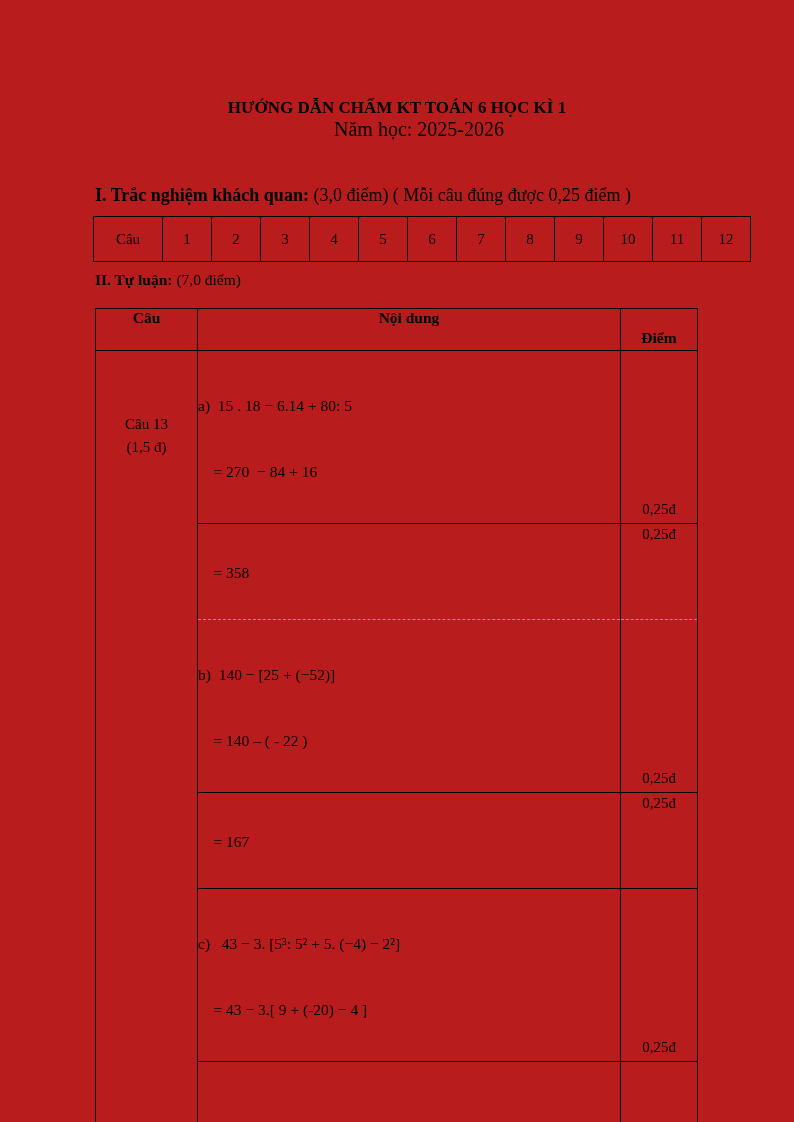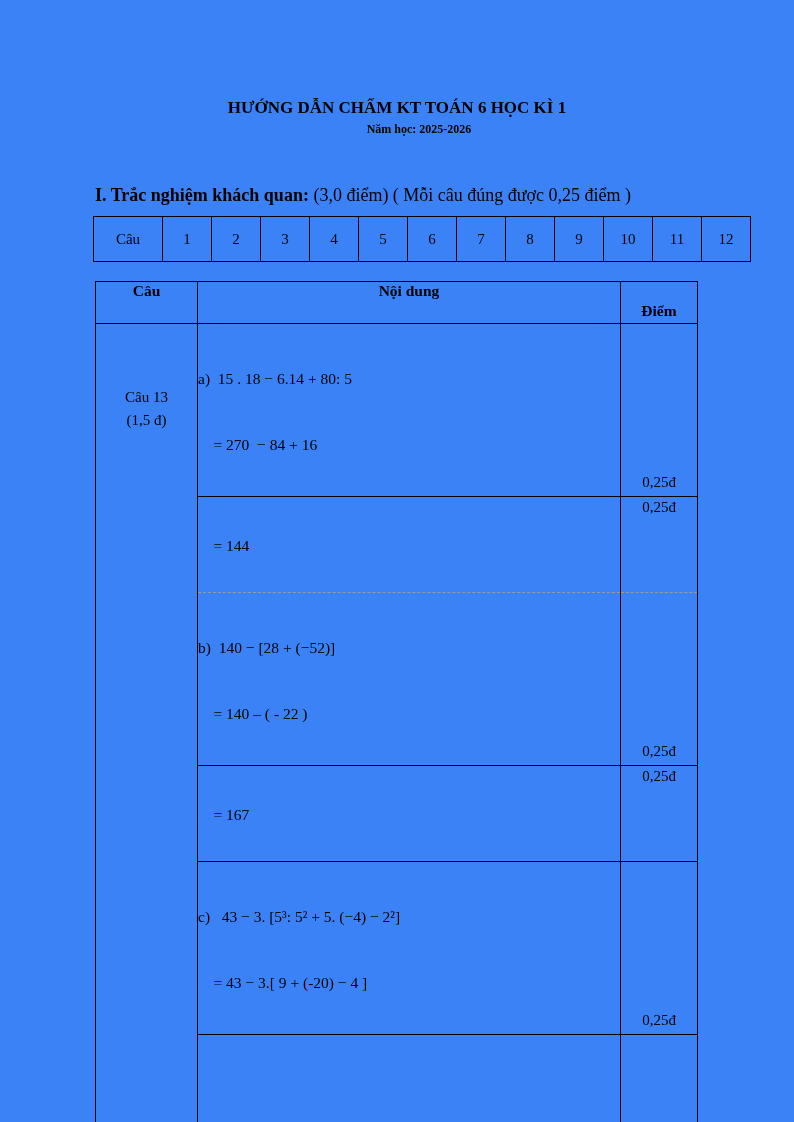--- a/index.html
+++ b/index.html
@@ -1,22 +1,22 @@
 <!DOCTYPE html>
 <html><head>
 <meta charset="utf-8">
 <style>
   html,body{margin:0;padding:0;background:#e8e8e8;}
   .page{
-    width:794px;height:1122px;margin:0 auto;background:#3b82f6;color:#000;
+    width:794px;height:1122px;margin:0 auto;background:#b91c1c;color:#000;
     font-family:"Liberation Serif","DejaVu Serif",serif;font-size:15px;
     position:relative;overflow:hidden;box-sizing:border-box;
   }
   .doc-title{padding-top:97px;text-align:center;font-weight:bold;font-size:17px;line-height:22px;}
-  .doc-subtitle{text-align:center;font-weight:bold;font-size:12px;line-height:21px;padding-left:44px;}
+  .doc-subtitle{text-align:center;font-weight:normal;font-size:20px;line-height:21px;padding-left:44px;}
   .sec-heading{margin:46px 56px 0 95px;font-size:18px;line-height:19px;}
   .sec-heading .b{font-weight:bold;}
   table{border-collapse:collapse;}
   
   .mcq{margin:11px 0 0 93px;table-layout:fixed;}
   .mcq td{border:1px solid #000;text-align:center;font-size:15px;padding:0;}
   .mcq .lbl{width:68px;}
   .mcq .num{width:48px;}
   .sec2-heading{margin:8px 56px 0 95px;font-size:15.5px;line-height:19px;}
   .sec2-heading .b{font-weight:bold;}
@@ -63,20 +63,21 @@
       <td class="num">7</td>
       <td class="num">8</td>
       <td class="num">9</td>
       <td class="num">10</td>
       <td class="num">11</td>
       <td class="num">12</td>
     </tr>
   </tbody>
     </table>
 
+  <div class="sec2-heading"><span class="b">II. Tự luận:</span><span> (7,0 điểm)</span></div>
 
   <table class="essay">
     <colgroup>
       <col style="width:102px">
         <col style="width:423px">
         <col style="width:77px">
     </colgroup>
     <tbody>
         <tr style="height:42px;">
       <th class="col-cau">Câu</th>
@@ -90,27 +91,27 @@
         <div>(1,5 đ)</div>
       </td>
       <td class="content">
         <div class="line">a)  15 . 18 − 6.14 + 80: 5</div>
         <div class="line">    = 270  − 84 + 16</div>
       </td>
       <td class="score bottom">0,25đ</td>
     </tr>
     <tr class="db pt2" style="height:31px;">
       <td class="content">
-        <div class="line">    = 144</div>
+        <div class="line">    = 358</div>
       </td>
       <td class="score top">0,25đ</td>
     </tr>
     <tr class="sb wide pt4" style="height:65px;">
       <td class="content">
-        <div class="line">b)  140 − [28 + (−52)]</div>
+        <div class="line">b)  140 − [25 + (−52)]</div>
         <div class="line">    = 140 – ( - 22 )</div>
       </td>
       <td class="score bottom">0,25đ</td>
     </tr>
     <tr class="sb pt2" style="height:37px;">
       <td class="content">
         <div class="line">    = 167</div>
       </td>
       <td class="score top">0,25đ</td>
     </tr>

